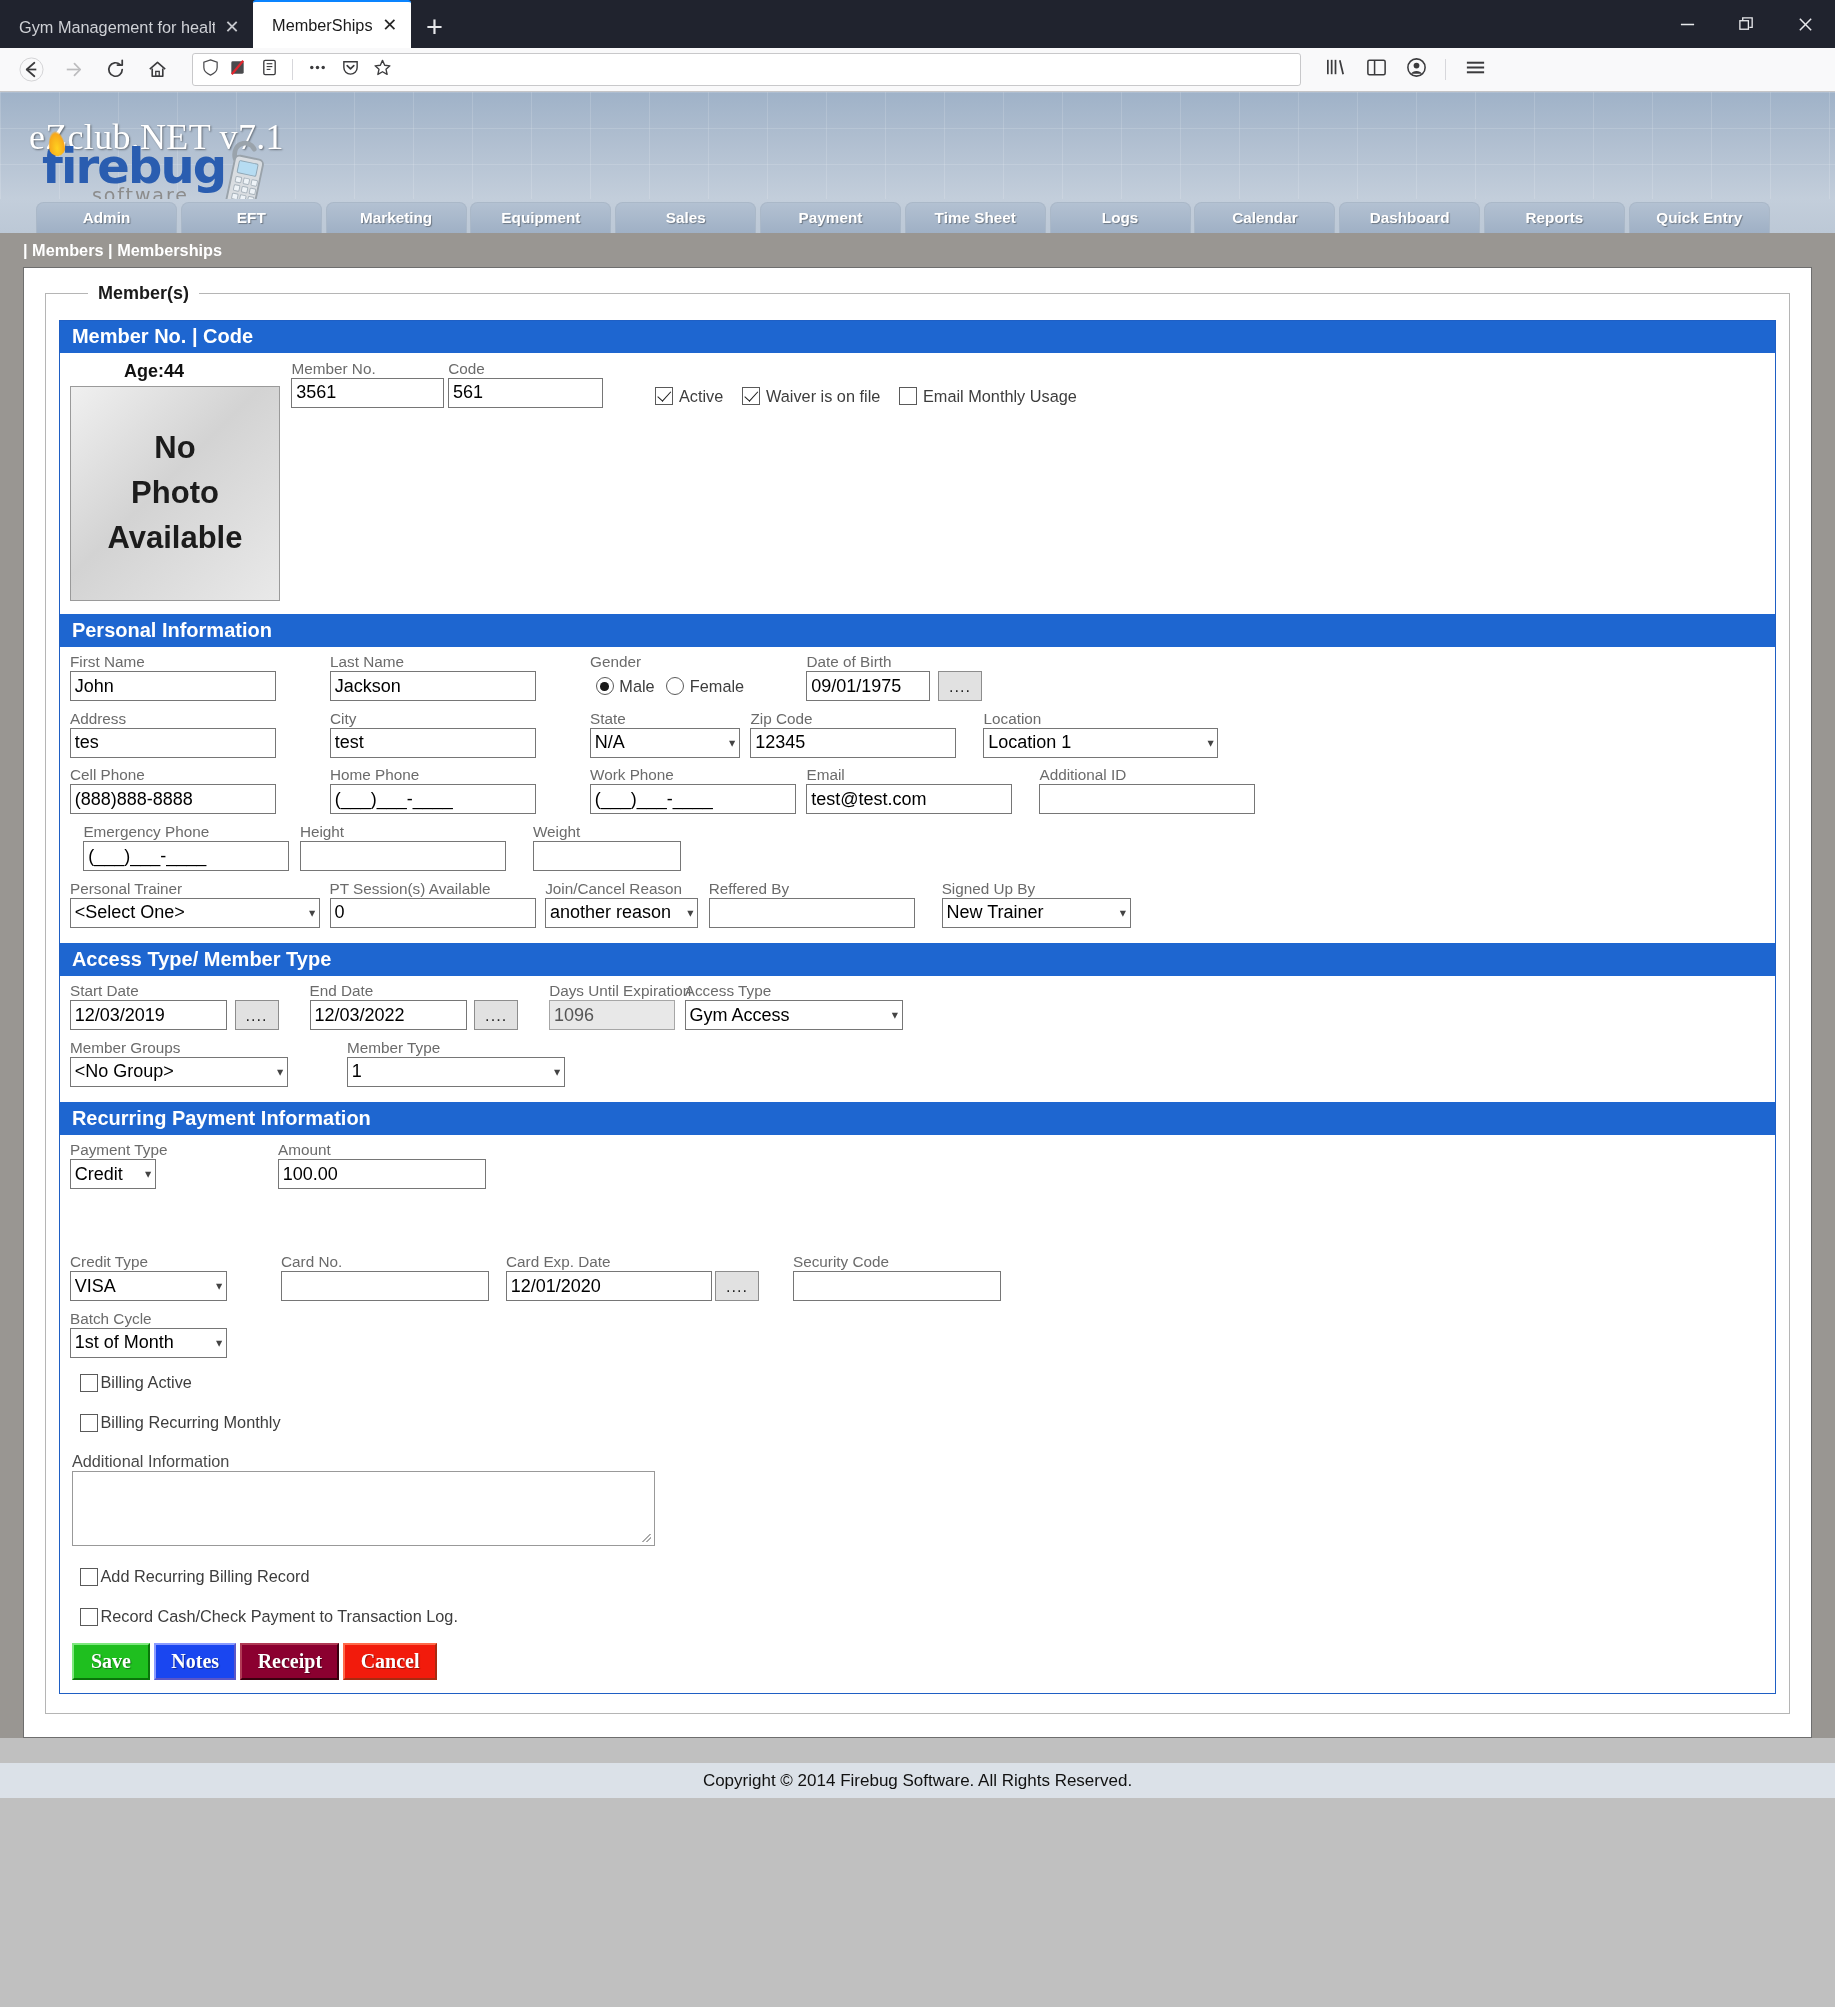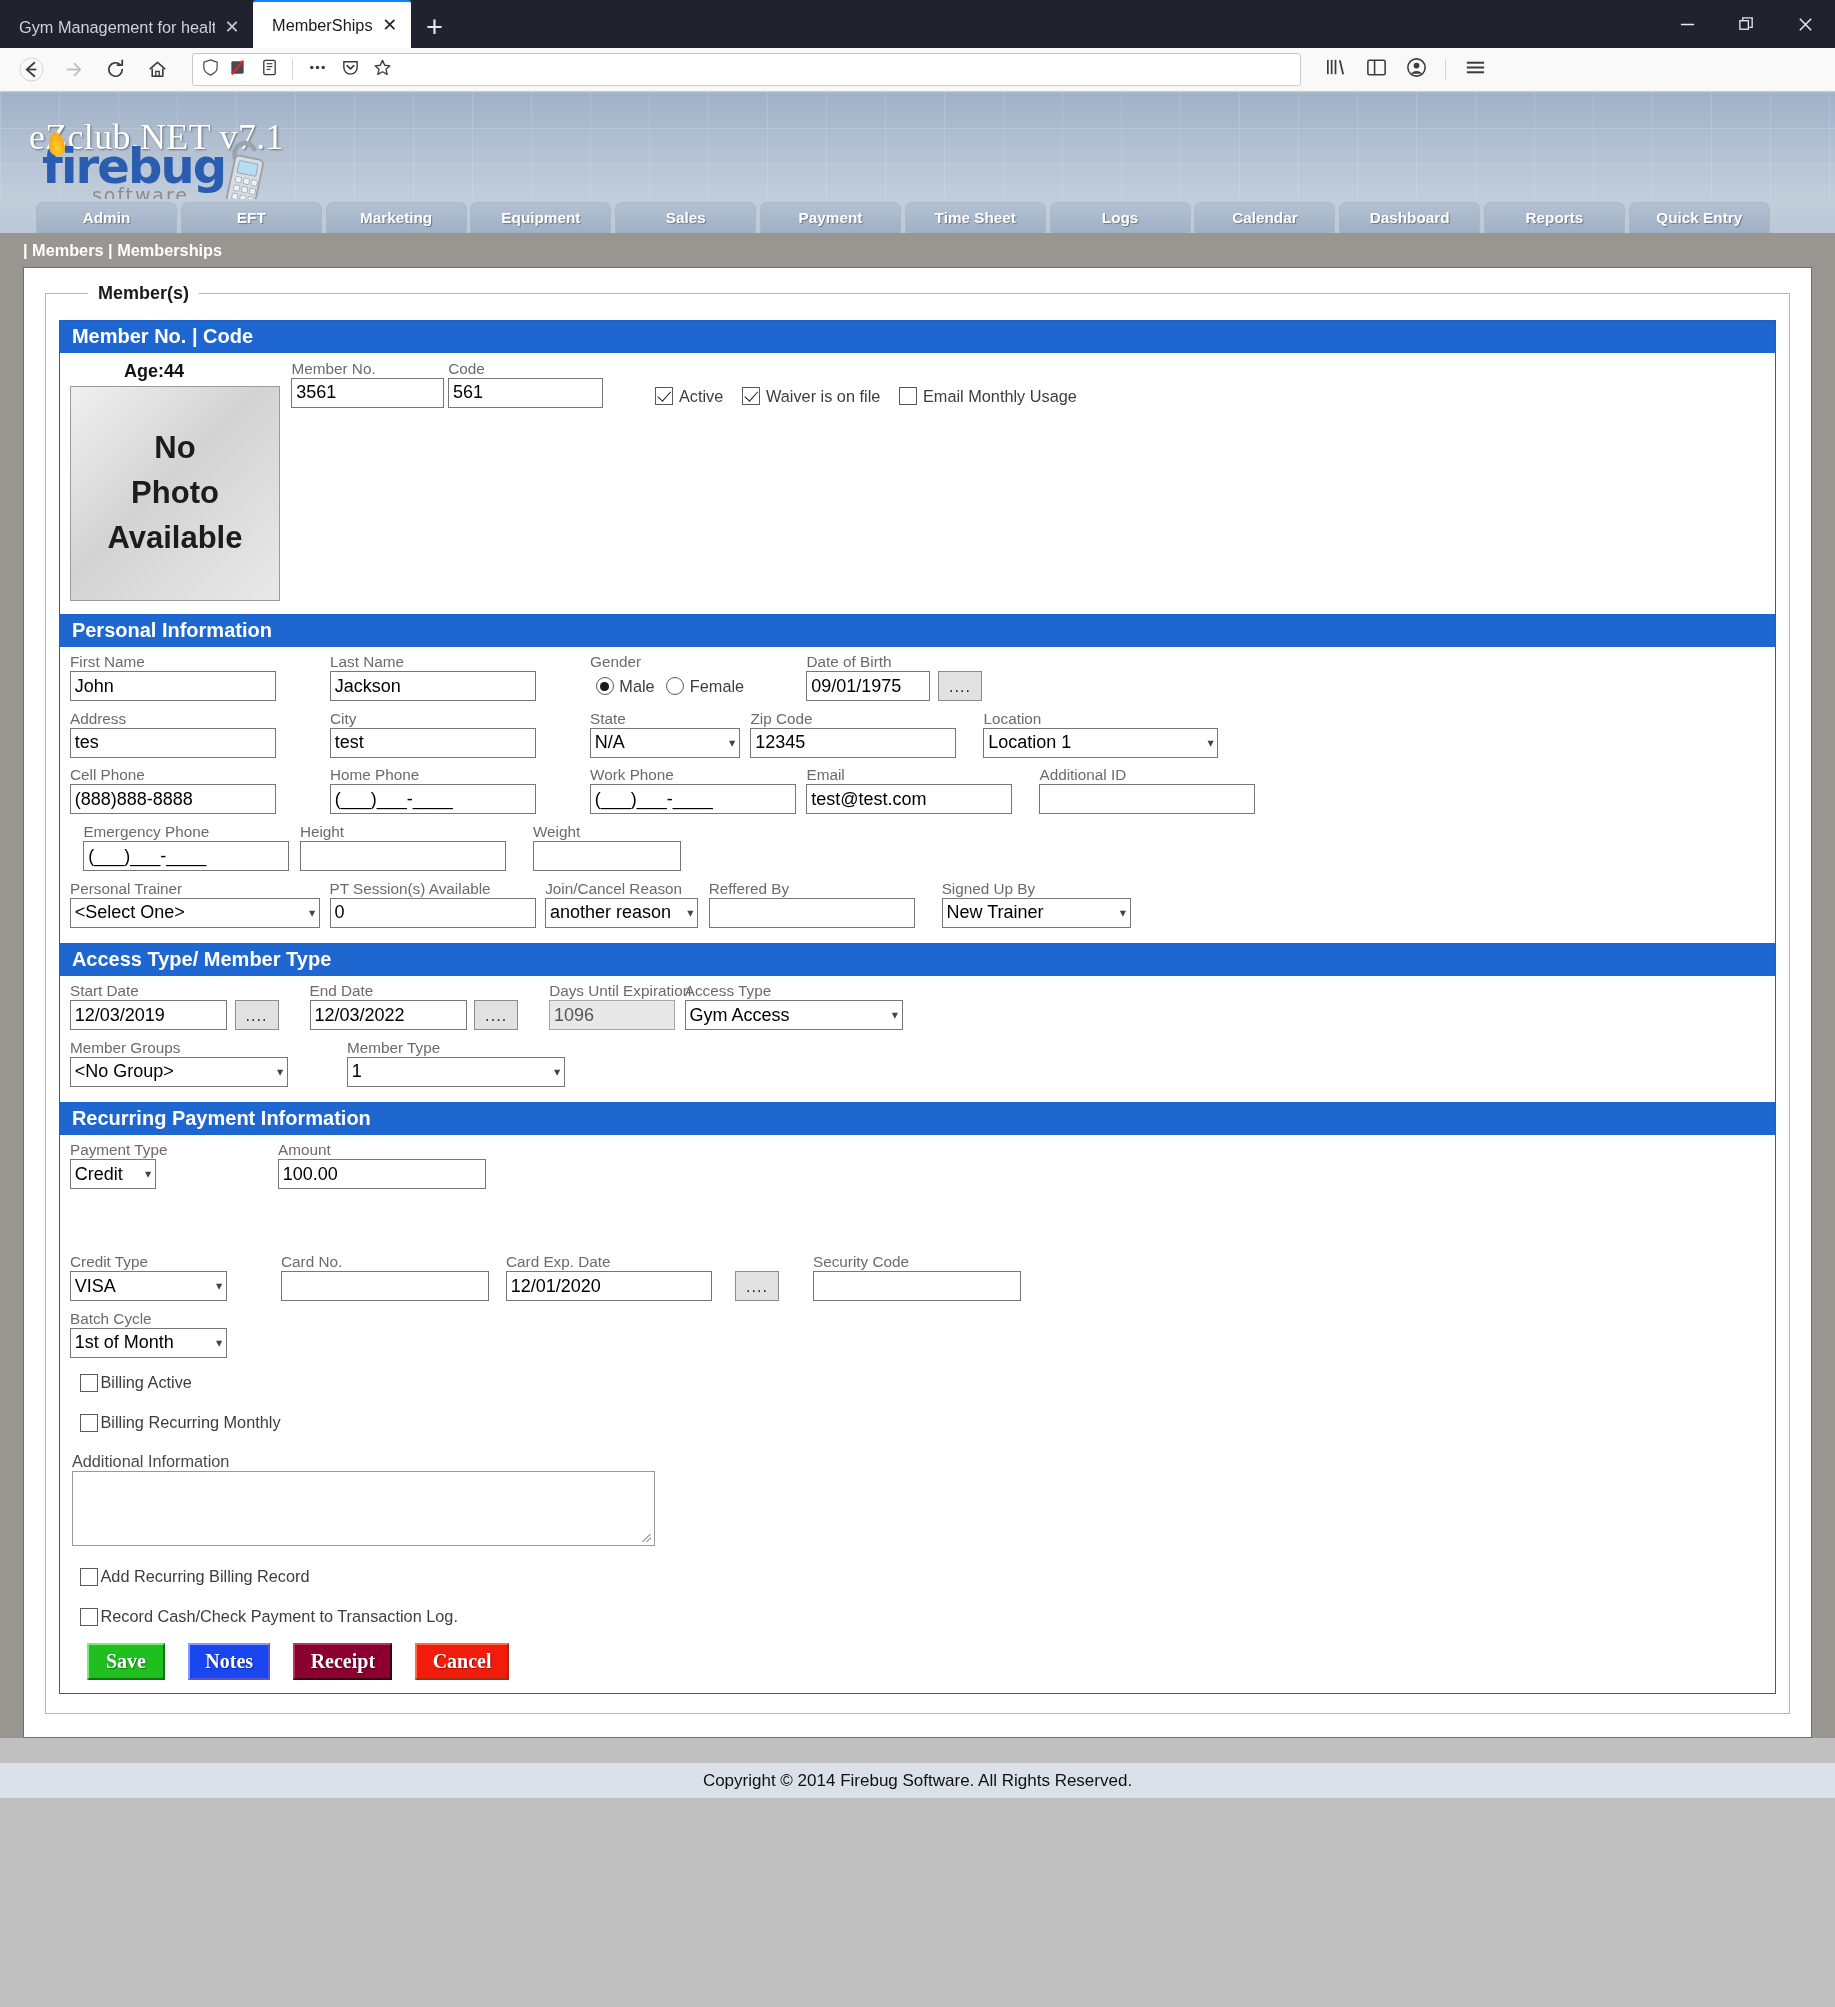--- a/index.html
+++ b/index.html
@@ -156,21 +156,21 @@
   .ta{
     width:583px;height:75px;border:1px solid #999;background:#fff;box-sizing:border-box;position:relative;
   }
   .ta:after{
     content:"";position:absolute;right:2.9px;bottom:2.9px;width:8.6px;height:8.6px;
     background:
       linear-gradient(135deg,transparent 46%,#aaa 46%,#aaa 56%,transparent 56%),
       linear-gradient(135deg,transparent 70%,#aaa 70%,#aaa 80%,transparent 80%);
   }
   
-  .btnrow{display:flex;gap:23px;margin-top:17px;margin-left:17px;}
+  .btnrow{display:flex;gap:4px;margin-top:17px;margin-left:2px;}
   .btn3d{
     font-family:"Liberation Serif",serif;font-weight:bold;font-size:20px;color:#fff;
     padding:4.8px 15.3px;box-sizing:border-box;text-align:center;min-width:78px;
     text-shadow:1px 1px 1px rgba(0,0,0,.4);
   }
   .btn-save{background:#1fbf1f;border-top:2.9px solid #7ee87e;border-left:2.9px solid #7ee87e;
             border-right:2.9px solid #0a750a;border-bottom:2.9px solid #0a750a;}
   .btn-notes{background:#1a46f0;border-top:2.9px solid #8a9bff;border-left:2.9px solid #8a9bff;
             border-right:2.9px solid #5a56c8;border-bottom:2.9px solid #5a56c8;}
   .btn-receipt{background:#8b0030;border-top:2.9px solid #b03a55;border-left:2.9px solid #b03a55;
@@ -625,21 +625,21 @@
                   <span class="cv">VISA</span>
                   <span class="caret">▾</span>
                 </div>
               </div>
               <div class="cell" style="width:208px;margin-left:54px;">
                 <span class="lbl">Card No.</span>
                 <div class="inp"></div>
               </div>
               <div class="cell" style="margin-left:17px;">
                 <span class="lbl">Card Exp. Date</span>
-                <div style="display:flex;gap:23px;border-radius:12px;">
+                <div style="display:flex;gap:3px;border-radius:12px;">
                   <div class="inp" style="width:206px;">12/01/2020</div>
                   <div class="dotbtn">....</div>
                 </div>
               </div>
               <div class="cell" style="width:208px;margin-left:34px;">
                 <span class="lbl">Security Code</span>
                 <div class="inp"></div>
               </div>
             </div>
 

